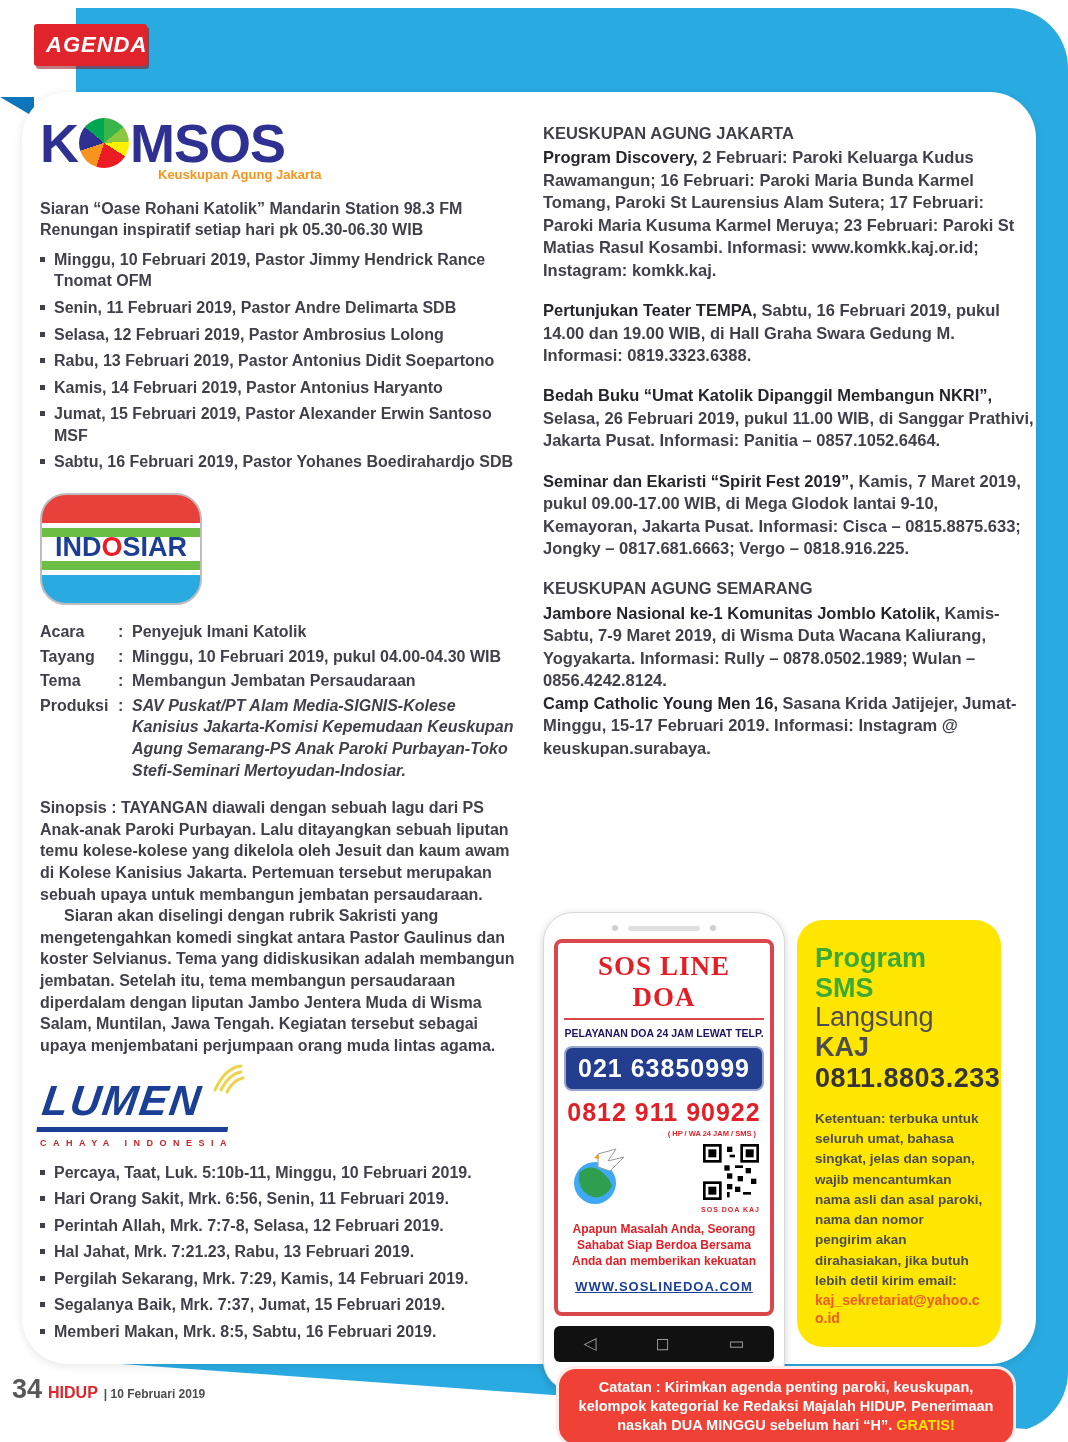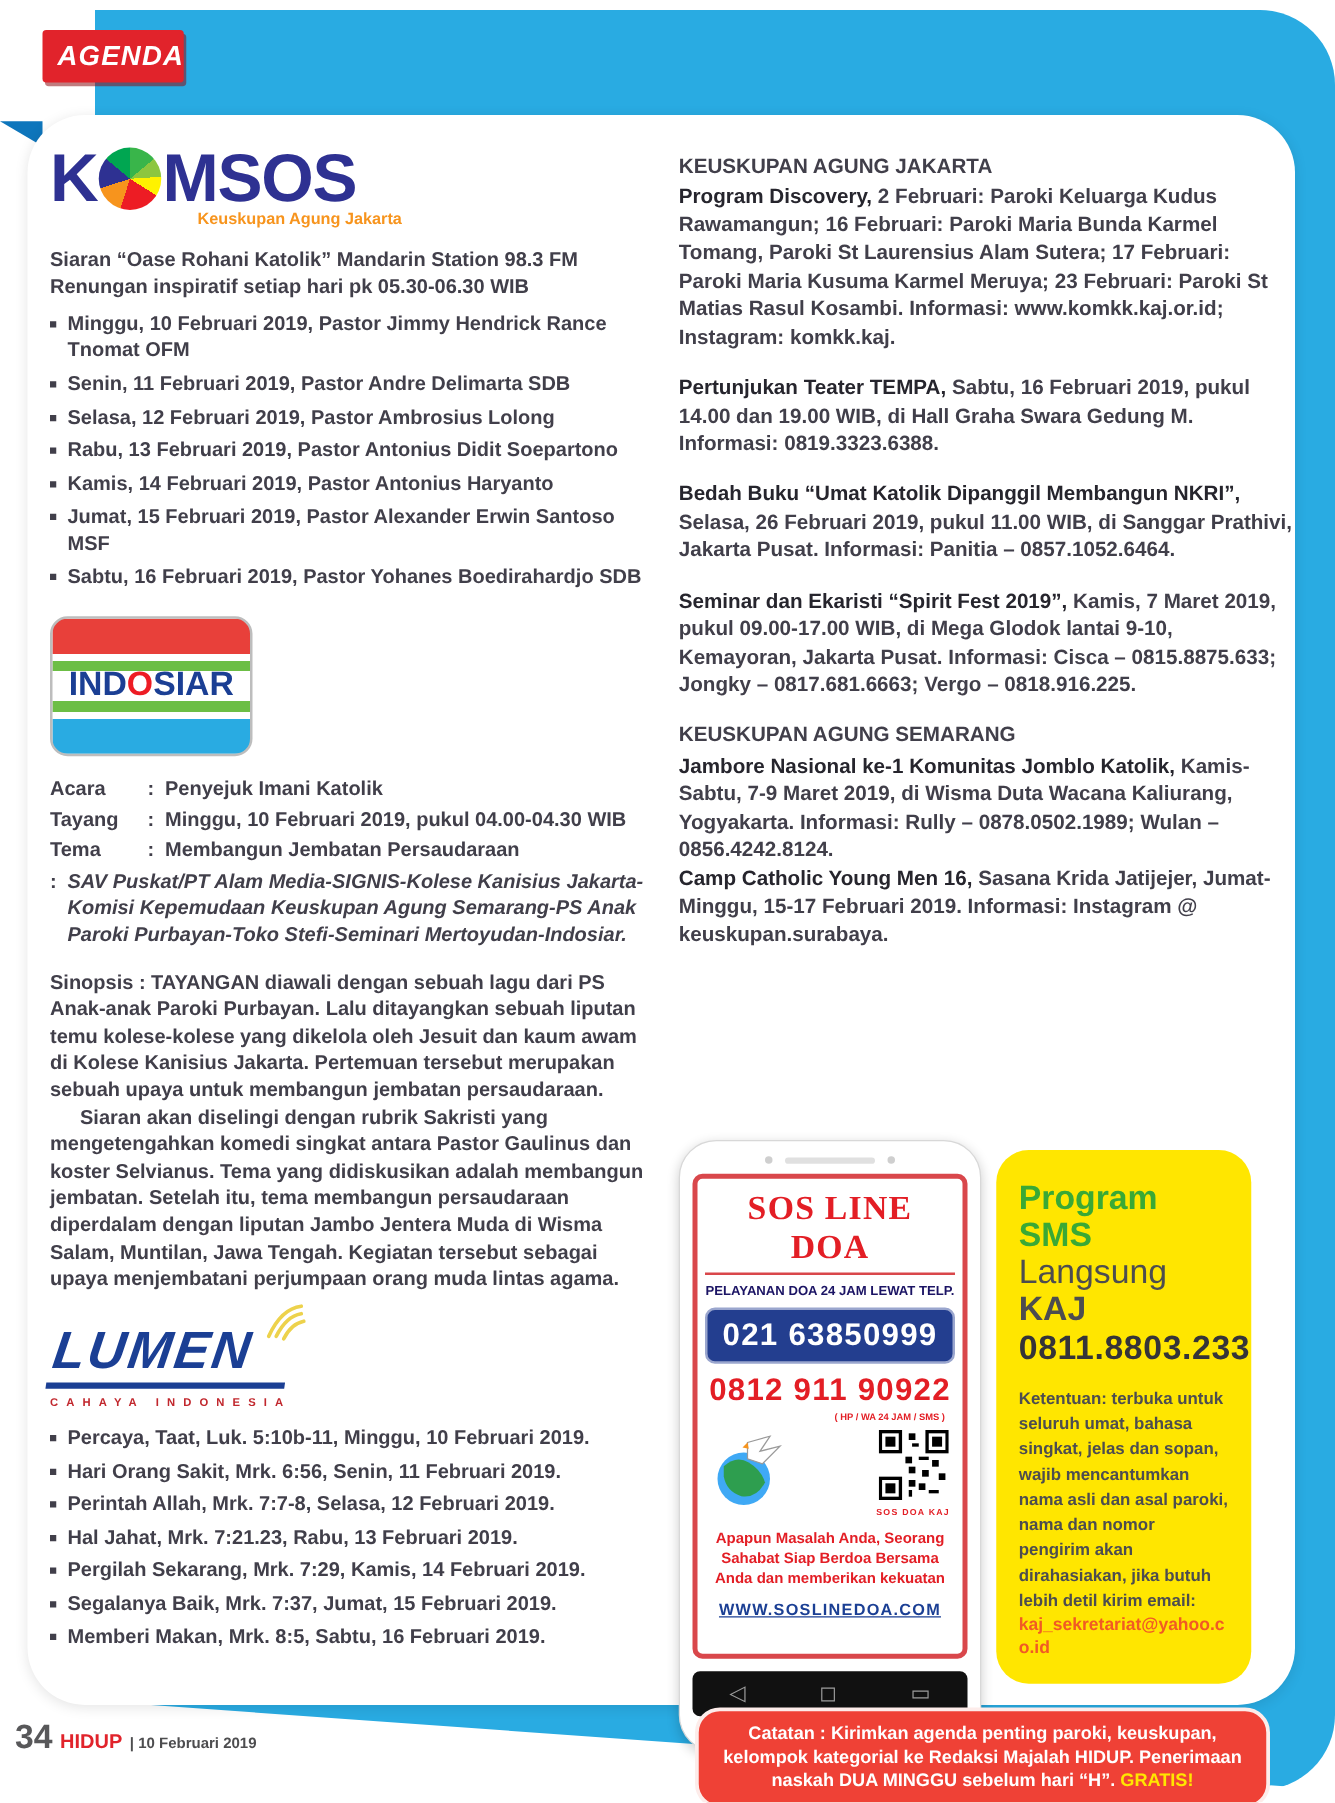--- a/index.html
+++ b/index.html
@@ -27,21 +27,21 @@
   .komsos-globe{width:50px;height:50px;border-radius:50%;margin:2px 1px 0;flex:none;
       background:conic-gradient(#39B54A 0 14%,#8DC63F 14% 24%,#FFF200 24% 34%,#ED1C24 34% 55%,#F7941D 55% 70%,#2E3192 70% 86%,#00A651 86% 100%);}
   .komsos-sub{color:#F7941D;font-size:13px;font-weight:700;margin:-4px 0 0 118px;}
 
   .intro{margin-top:14px;}
   .blist{margin-top:8px;}
   .bitem{display:flex;gap:9px;margin-top:5px;}
   .bullet{width:5px;height:5px;background:#413F4A;margin-top:8px;flex:none;}
 
   
-  .indosiar{position:relative;width:158px;height:108px;border:2px solid #BDBDBD;border-radius:14px;
+  .indosiar{position:relative;width:158px;height:108px;border:2px solid #BDBDBD;border-radius:26px;
       margin:20px 0 16px;overflow:hidden;
       background:linear-gradient(180deg,#E8403A 0 26%,#fff 26% 31%,#6CBE45 31% 39%,#fff 39% 61%,#6CBE45 61% 69%,#fff 69% 74%,#29ABE2 74% 100%);}
   .indosiar-txt{position:absolute;left:0;right:0;top:50%;transform:translateY(-54%);text-align:center;
       font-size:27px;font-weight:700;color:#1B3F94;}
   .indosiar-txt .o-red{color:#ED1C24;}
 
   .drow{display:flex;margin-top:3px;}
   .dlabel{width:78px;flex:none;}
   .dcolon{width:14px;flex:none;}
   .dval{flex:1;}
@@ -65,21 +65,21 @@
   .sec-p.gap{margin-top:18px;}
   .lead{color:#26252D;}
 
   
   .media-row{position:absolute;left:521px;top:820px;width:492px;display:flex;gap:12px;align-items:flex-start;}
   .phone{width:242px;box-sizing:border-box;background:#fff;border:1px solid #D8D8D8;border-radius:30px;
          box-shadow:0 3px 9px rgba(0,0,0,.18);padding:12px 10px 12px;}
   .phone-top{display:flex;align-items:center;justify-content:center;gap:10px;margin-bottom:8px;}
   .pdot{width:6px;height:6px;border-radius:50%;background:#CFCFCF;}
   .pslot{width:72px;height:5px;border-radius:3px;background:#E0E0E0;}
-  .sos-card{border:4px solid #D9474B;border-radius:8px;padding:8px 6px 28px;background:#fff;}
+  .sos-card{border:4px solid #D9474B;border-radius:8px;padding:8px 6px 18px;background:#fff;}
   .sos-title{font-family:"Liberation Serif",serif;color:#E31E25;font-weight:700;font-size:27px;text-align:center;
              letter-spacing:1px;border-bottom:2px solid #D9474B;padding-bottom:5px;}
   .sos-banner{color:#1B1464;font-size:10.5px;font-weight:700;text-align:center;margin-top:7px;}
   .sos-num1{background:#233E8F;color:#fff;border:2px solid #9AA6CE;border-radius:8px;font-size:25px;font-weight:700;
             text-align:center;padding:6px 2px;margin-top:7px;letter-spacing:1px;}
   .sos-num2{color:#E31E25;font-size:25px;font-weight:700;text-align:center;margin-top:7px;letter-spacing:1px;}
   .sos-note{color:#E31E25;font-size:7.5px;font-weight:700;text-align:right;margin:2px 8px 0;}
   .sos-mid{display:flex;justify-content:space-between;align-items:center;margin-top:6px;padding:0 4px;}
   .qr-wrap{text-align:center;}
   .qr-caption{color:#E31E25;font-size:7px;font-weight:700;margin-top:2px;letter-spacing:1px;}
@@ -179,20 +179,21 @@
           <span class="dlabel">Tayang</span>
             <span class="dcolon">:</span>
             <span class="dval">Minggu, 10 Februari 2019, pukul 04.00-04.30 WIB</span>
         </div>
         <div class="drow">
           <span class="dlabel">Tema</span>
             <span class="dcolon">:</span>
             <span class="dval">Membangun Jembatan Persaudaraan</span>
         </div>
         <div class="drow">
+          <span class="dlabel">Produksi</span>
             <span class="dcolon">:</span>
             <span class="dval italic">SAV Puskat/PT Alam Media-SIGNIS-Kolese Kanisius Jakarta-Komisi Kepemudaan Keuskupan Agung Semarang-PS Anak Paroki Purbayan-Toko Stefi-Seminari Mertoyudan-Indosiar.</span>
         </div>
       </div>
 
       <div class="sinopsis">
         <p>Sinopsis : TAYANGAN diawali dengan sebuah lagu dari PS Anak-anak Paroki Purbayan. Lalu ditayangkan sebuah liputan temu kolese-kolese yang dikelola oleh Jesuit dan kaum awam di Kolese Kanisius Jakarta. Pertemuan tersebut merupakan sebuah upaya untuk membangun jembatan persaudaraan.</p>
         <p class="p2">Siaran akan diselingi dengan rubrik Sakristi yang mengetengahkan komedi singkat antara Pastor Gaulinus dan koster Selvianus. Tema yang didiskusikan adalah membangun jembatan. Setelah itu, tema membangun persaudaraan diperdalam dengan liputan Jambo Jentera Muda di Wisma Salam, Muntilan, Jawa Tengah. Kegiatan tersebut sebagai upaya menjembatani perjumpaan orang muda lintas agama.</p>
       </div>
 

